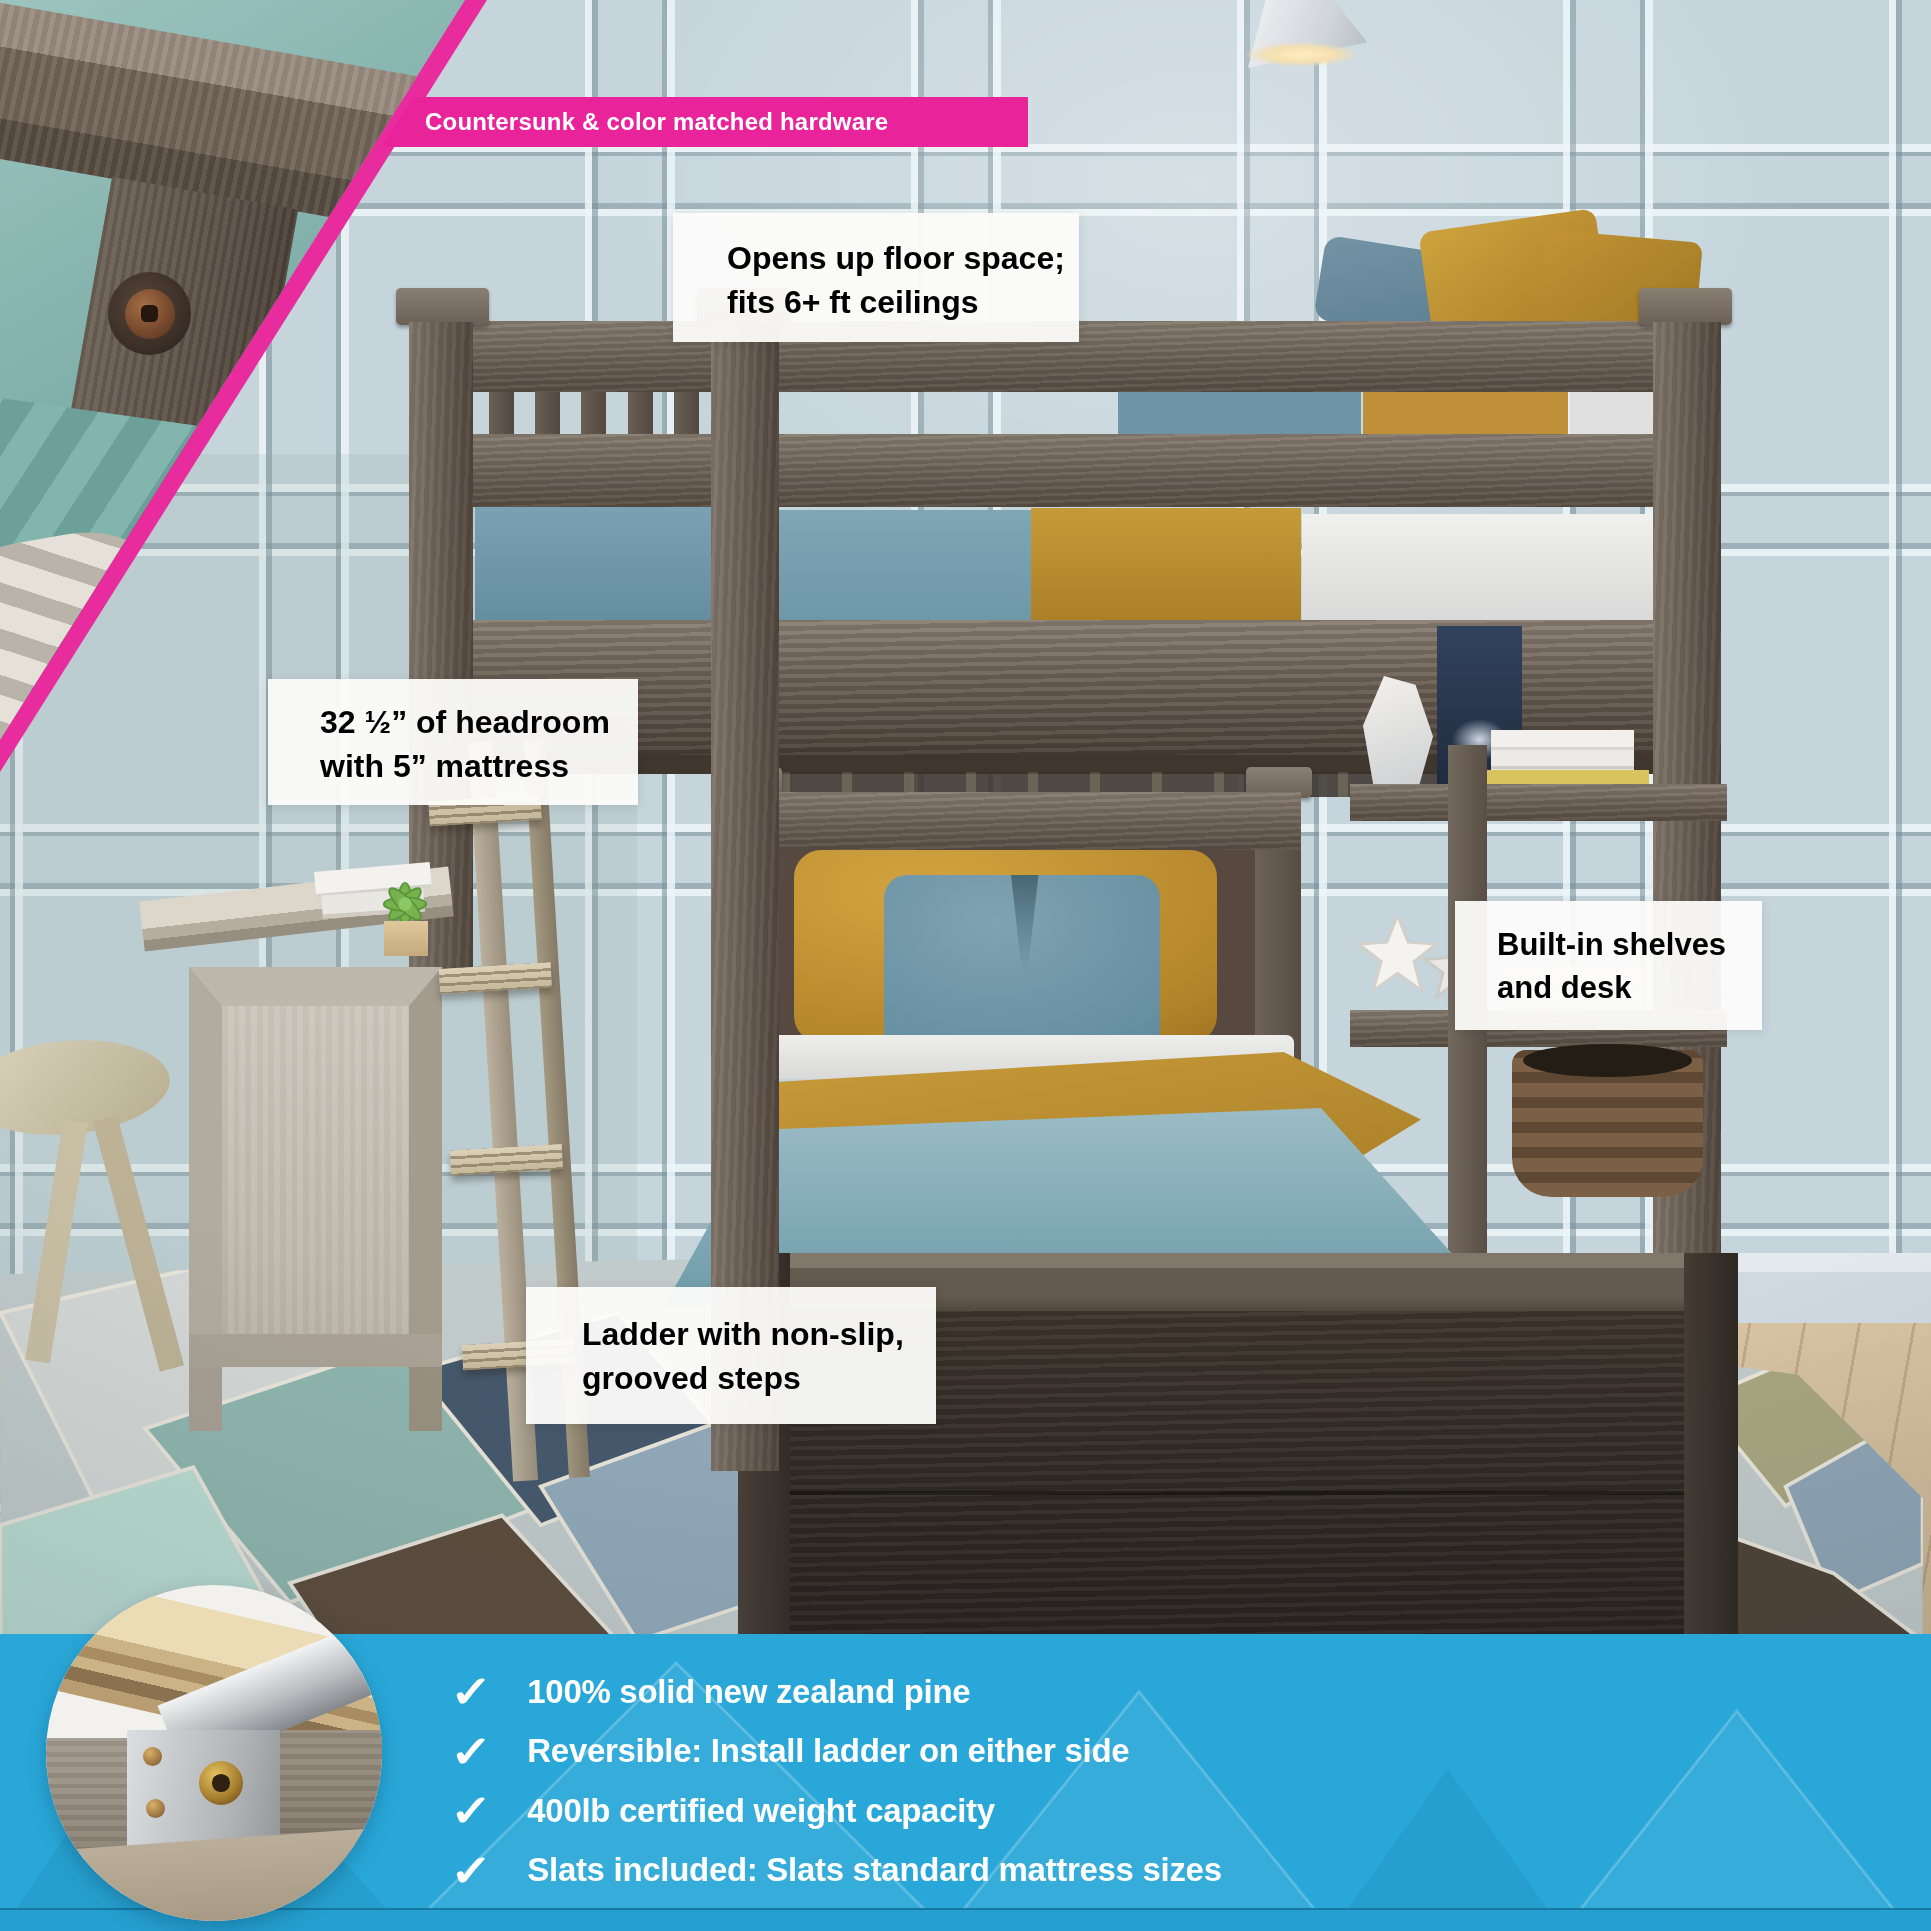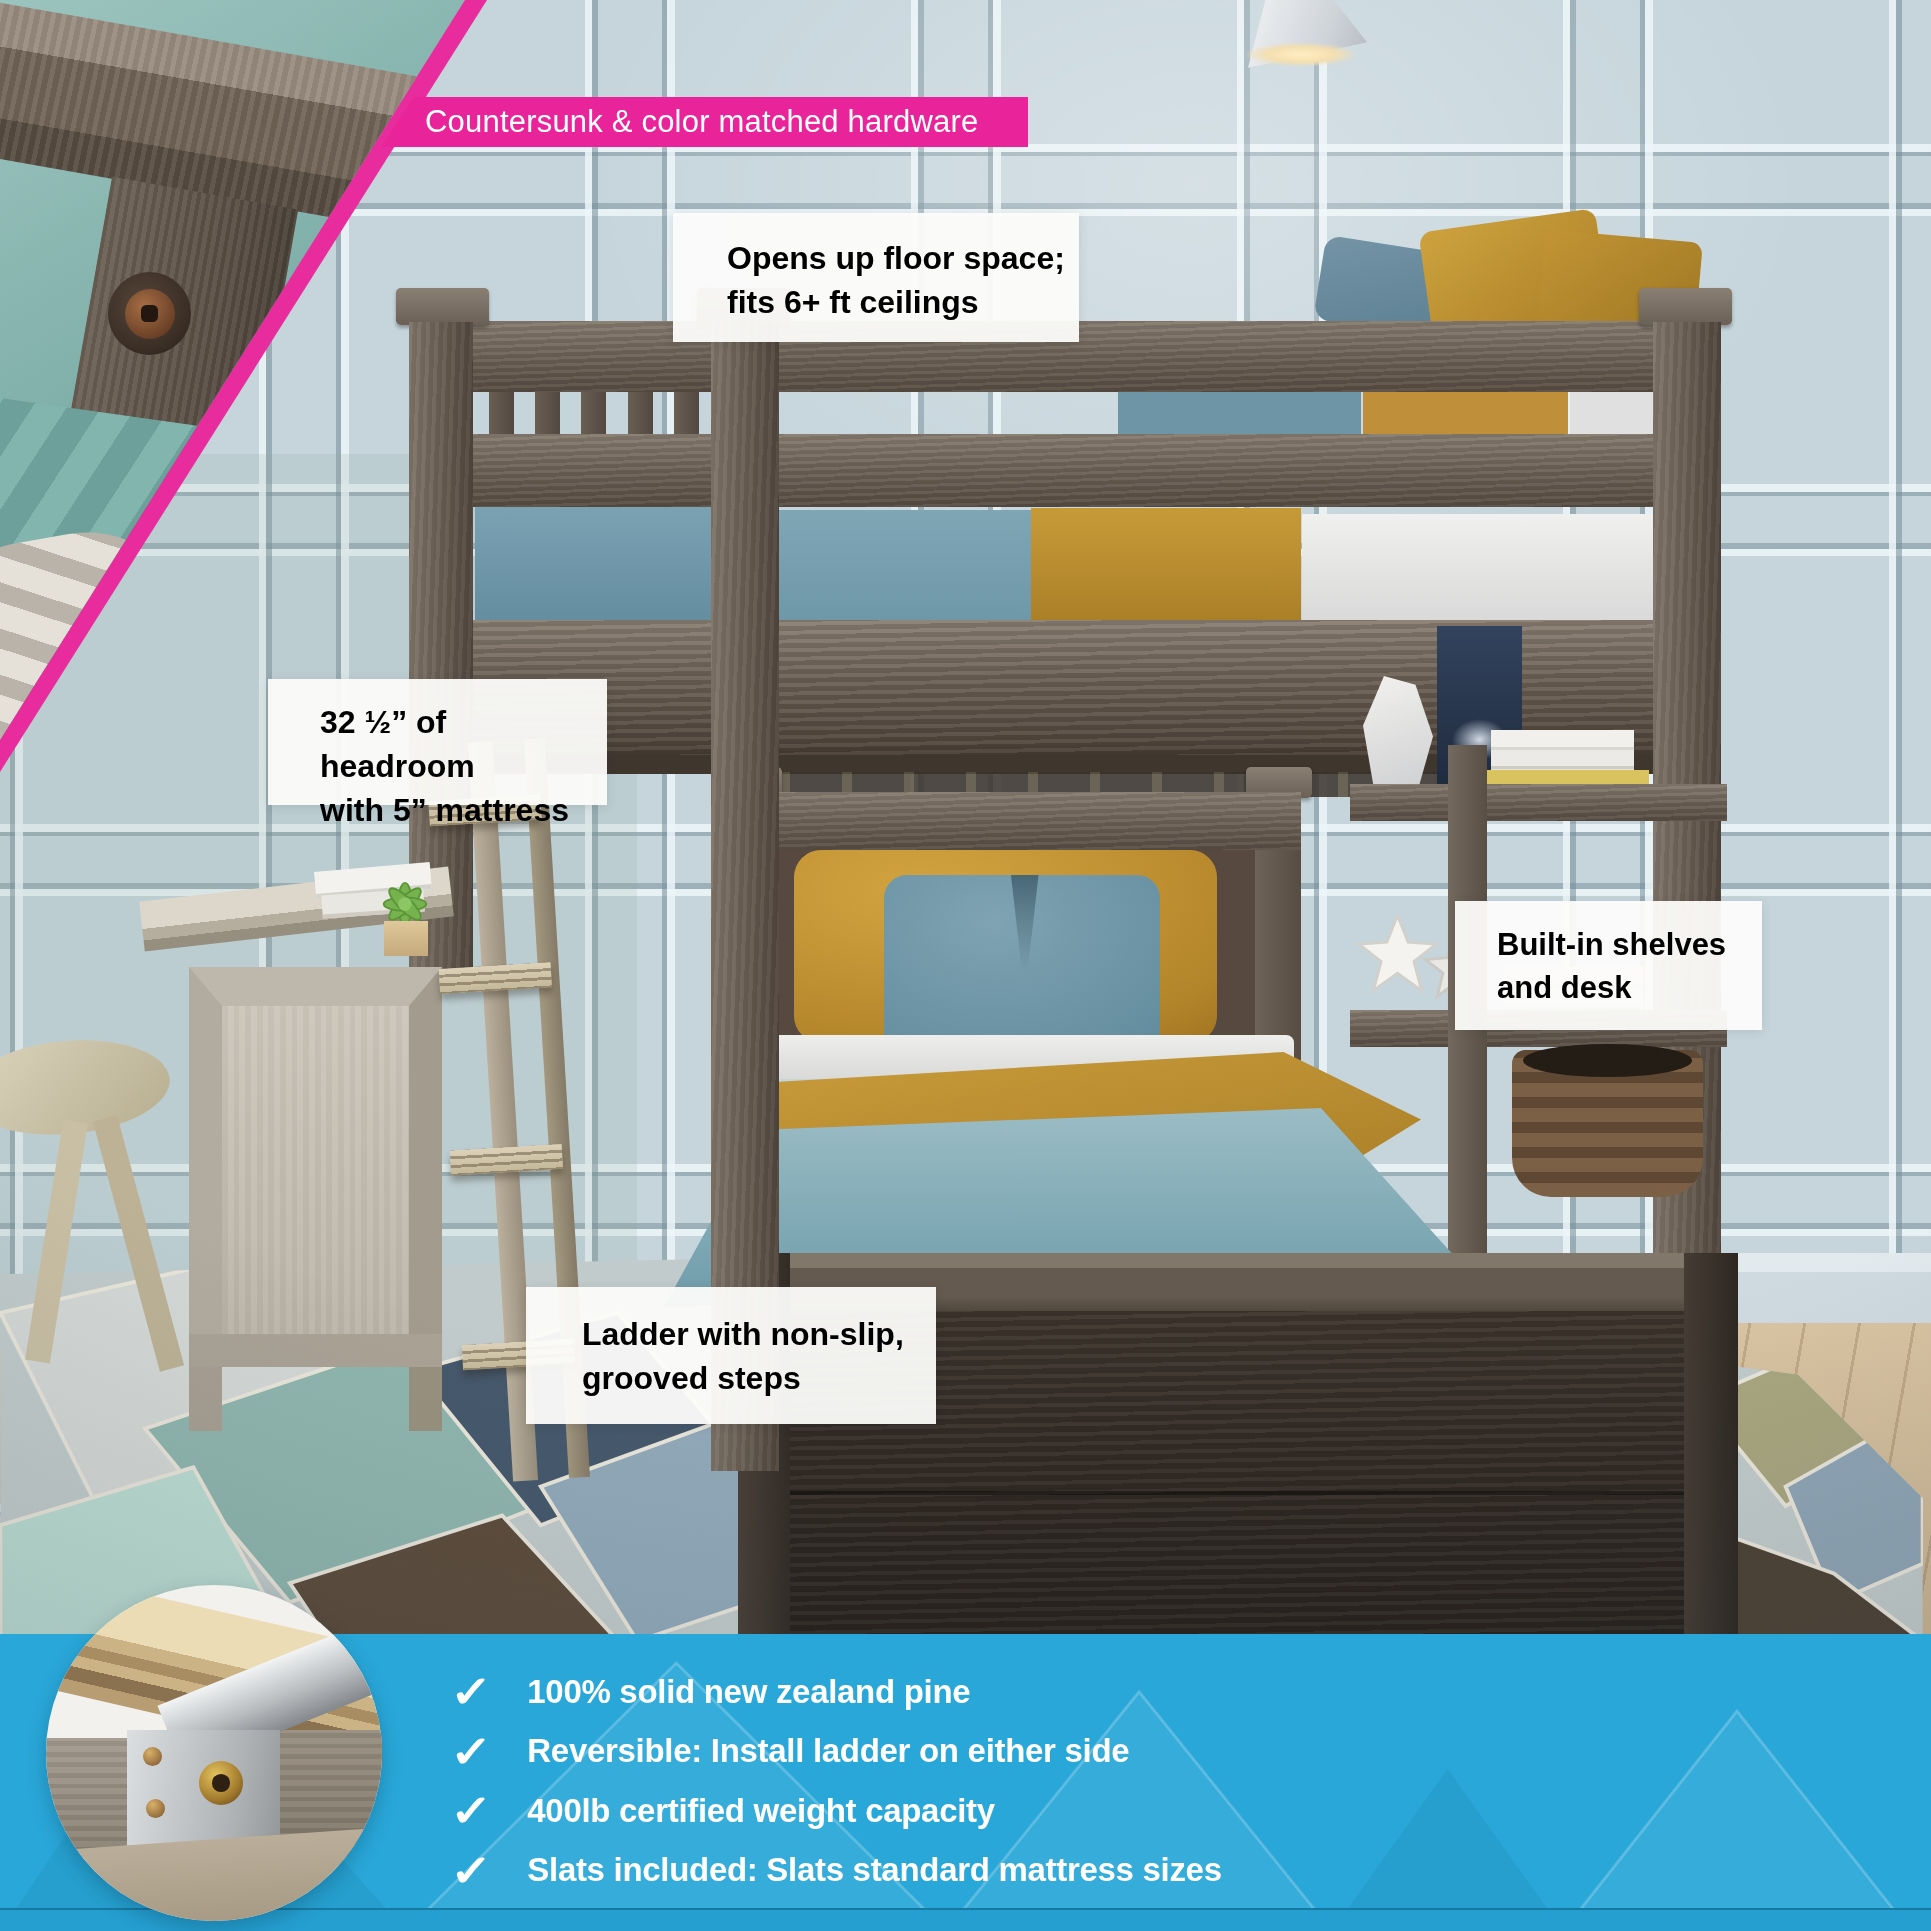--- a/index.html
+++ b/index.html
@@ -164,26 +164,26 @@
     background:radial-gradient(circle at 38% 34%,#a56d45,#6d4228 70%,#4a2c1a);}
   .tri-screw-hole{left:141px;top:305px;width:17.4px;height:17.4px;border-radius:30%;background:#241710;}
   .tri-sheet{left:-48px;top:415px;width:319px;height:261px;transform:rotate(8deg);
     background:repeating-linear-gradient(115deg,#82b5ae 0 29px,#6da09a 29px 58px);}
   .tri-pillow{left:-68px;top:537px;width:261px;height:241px;border-radius:40%;transform:rotate(-10deg);
     background:repeating-linear-gradient(28deg,#e5e0d8 0 25px,#b9b3a9 25px 44px);}
 
   .banner{left:381px;top:97px;width:647px;height:50px;background:#e9249b;
     clip-path:polygon(33px 0,100% 0,100% 100%,0 100%);
     display:flex;align-items:center;padding-left:44px;}
-  .banner span{color:#fff;font-weight:normal;font-size:31px;letter-spacing:0.2px;}
+  .banner span{color:#fff;font-weight:bold;font-size:24px;letter-spacing:0.2px;}
 
   .callout{background:rgba(252,252,250,.95);color:#000000;font-weight:bold;font-size:32px;line-height:1.38;
     box-shadow:0 1.9px 9.7px rgba(30,40,50,.12);}
   .co-floor{left:673px;top:213px;width:406px;height:129px;padding:23px 0 0 54px;}
-  .co-head{left:268px;top:679px;width:339px;height:126px;padding:21px 0 0 52px;}
+  .co-head{left:268px;top:679px;width:370px;height:126px;padding:21px 0 0 52px;}
   .co-shelf{left:1455px;top:901px;width:307px;height:129px;padding:23px 0 0 42px;font-size:31px;}
   .co-ladder{left:526px;top:1287px;width:410px;height:137px;padding:25px 0 0 56px;}
 
   .checklist{left:0;top:1634px;width:1931px;height:297px;background:#29a7d8;overflow:hidden;}
   .check-rows{position:absolute;left:454px;top:35px;display:flex;flex-direction:column;gap:14.5px;}
   .check-row{display:flex;align-items:center;height:45px;}
   .check-glyph{color:#fff;font-size:44px;font-weight:bold;width:54px;transform:scaleX(1.15);}
   .check-text{color:#fff;font-weight:bold;font-size:33px;letter-spacing:-0.3px;margin-left:19.3px;}
 
   .circle-inset{left:46px;top:1585px;width:336px;height:336px;border-radius:50%;overflow:hidden;

